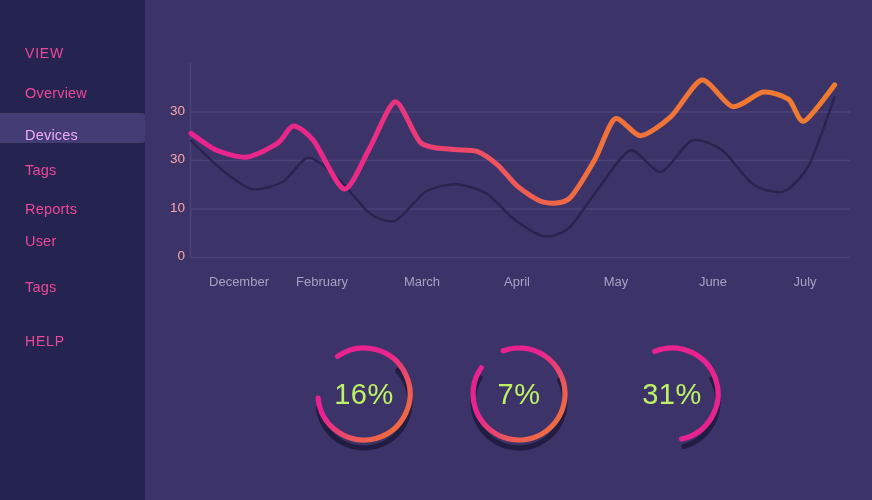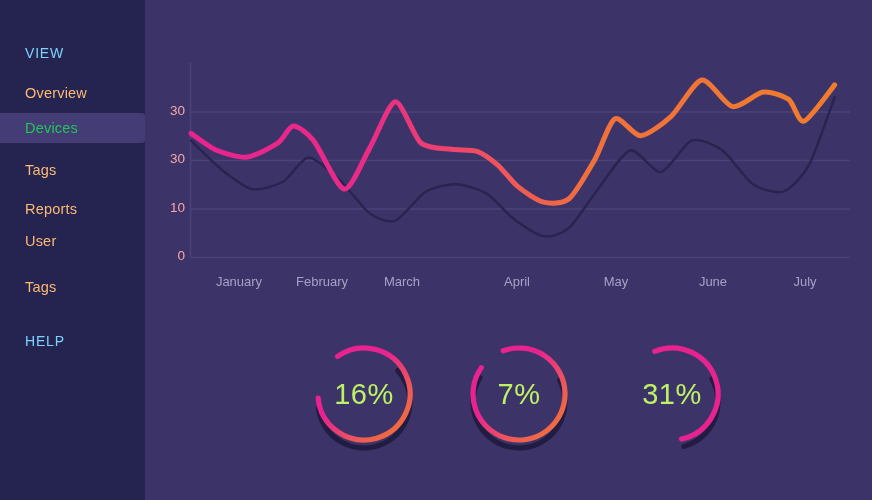--- a/index.html
+++ b/index.html
@@ -26,33 +26,34 @@
     position: absolute;
     left: 0;
     width: 145px;
     height: 30px;
     display: flex;
     align-items: center;
     box-sizing: border-box;
     padding-left: 25px;
     font-size: 14.5px;
     letter-spacing: .2px;
-    color: #fdba74;
+    color: #ec4899;
     white-space: nowrap;
   }
   .nav-item.heading {
-    color: #7dd3fc;
+    color: #ec4899;
     font-size: 14px;
     letter-spacing: .8px;
   }
   .nav-item.active {
     background: #443c74;
-    color: #22c55e;
+    color: #f0abfc;
     border-top-right-radius: 3px;
     border-bottom-right-radius: 3px;
+    align-items: flex-end;
   }
 
   
   #chart-panel {
     position: absolute;
     left: 145px; top: 0;
     width: 727px; height: 310px;
   }
   #chart-svg { position: absolute; left: 0; top: 0; }
 
@@ -166,23 +167,23 @@
       <path id="series-secondary" fill="none" stroke="#2a2350" stroke-width="2.4" stroke-linecap="round" stroke-linejoin="round" d="M 46.00 140.60 C 49.80 144.21, 69.05 163.69, 76.65 169.70 C 84.25 175.71, 99.70 187.60, 107.30 189.10 C 114.90 190.60, 130.99 185.73, 137.95 181.82 C 144.92 177.92, 156.53 157.88, 163.50 157.57 C 170.46 157.27, 186.55 172.48, 194.15 179.40 C 201.75 186.32, 217.83 208.24, 224.80 213.35 C 231.77 218.46, 243.37 223.33, 250.34 220.63 C 257.31 217.92, 273.39 196.04, 280.99 191.52 C 288.59 187.01, 304.04 183.95, 311.64 184.25 C 319.24 184.55, 335.33 189.74, 342.29 193.95 C 349.26 198.16, 360.87 212.97, 367.84 218.20 C 374.81 223.43, 391.52 234.94, 398.49 236.15 C 405.46 237.35, 417.06 234.03, 424.03 227.90 C 431.00 221.77, 447.08 196.30, 454.68 186.68 C 462.28 177.05, 477.73 152.10, 485.33 150.30 C 492.93 148.50, 508.38 173.33, 515.98 172.13 C 523.59 170.92, 539.03 143.31, 546.64 140.60 C 554.24 137.89, 569.69 144.89, 577.29 150.30 C 584.89 155.71, 600.34 179.14, 607.94 184.25 C 615.54 189.36, 631.62 193.93, 638.59 191.52 C 645.56 189.12, 657.80 176.58, 664.13 164.85 C 670.47 153.12, 686.51 105.37, 689.67 96.95"></path>
       <path id="series-primary" fill="none" stroke="url(#lineGrad)" stroke-width="5" stroke-linecap="round" stroke-linejoin="round" d="M 46.00 133.32 C 49.17 135.43, 64.57 147.35, 71.54 150.30 C 78.51 153.25, 94.59 157.99, 102.19 157.09 C 109.80 156.19, 127.14 146.87, 132.84 143.02 C 138.55 139.18, 143.74 126.35, 148.17 126.05 C 152.60 125.75, 162.27 132.78, 168.60 140.60 C 174.94 148.42, 192.29 188.20, 199.26 189.10 C 206.22 190.00, 218.46 158.70, 224.80 147.88 C 231.13 137.05, 244.01 102.40, 250.34 101.80 C 256.68 101.20, 268.92 137.13, 275.88 143.02 C 282.85 148.92, 299.57 148.31, 306.53 149.33 C 313.50 150.35, 326.38 149.35, 332.08 151.27 C 337.78 153.19, 347.44 160.46, 352.51 164.85 C 357.58 169.24, 367.24 182.04, 372.95 186.68 C 378.65 191.31, 392.15 200.69, 398.49 202.19 C 404.82 203.70, 417.70 204.03, 424.03 198.80 C 430.37 193.57, 443.87 169.92, 449.57 160.00 C 455.27 150.08, 464.31 121.78, 470.01 118.78 C 475.71 115.77, 488.58 136.05, 495.55 135.75 C 502.52 135.45, 518.60 123.27, 526.20 116.35 C 533.80 109.43, 549.25 81.18, 556.85 79.97 C 564.45 78.77, 579.90 105.15, 587.50 106.65 C 595.11 108.15, 611.19 93.00, 618.16 92.10 C 625.12 91.20, 638.63 95.77, 643.70 99.38 C 648.77 102.98, 653.32 123.00, 659.02 121.20 C 664.72 119.40, 685.87 89.34, 689.67 84.83"></path>
     </svg>
     <div id="y-labels">
         <div class="y-tick-label" style="left: 0px; top: 248px;">0</div>
         <div class="y-tick-label" style="left: 0px; top: 199.5px;">10</div>
         <div class="y-tick-label" style="left: 0px; top: 151px;">30</div>
         <div class="y-tick-label" style="left: 0px; top: 102.5px;">30</div>
       </div>
     <div id="x-labels">
-        <div class="x-tick-label" style="left: 49px;">January</div>
+        <div class="x-tick-label" style="left: 49px;">December</div>
         <div class="x-tick-label" style="left: 132px;">February</div>
-        <div class="x-tick-label" style="left: 212px;">March</div>
+        <div class="x-tick-label" style="left: 232px;">March</div>
         <div class="x-tick-label" style="left: 327px;">April</div>
         <div class="x-tick-label" style="left: 426px;">May</div>
         <div class="x-tick-label" style="left: 523px;">June</div>
         <div class="x-tick-label" style="left: 615px;">July</div>
       </div>
   </section>
 
   <section id="donut-row">
       <div class="donut" style="left: 157px;">
         <svg width="124" height="134">

